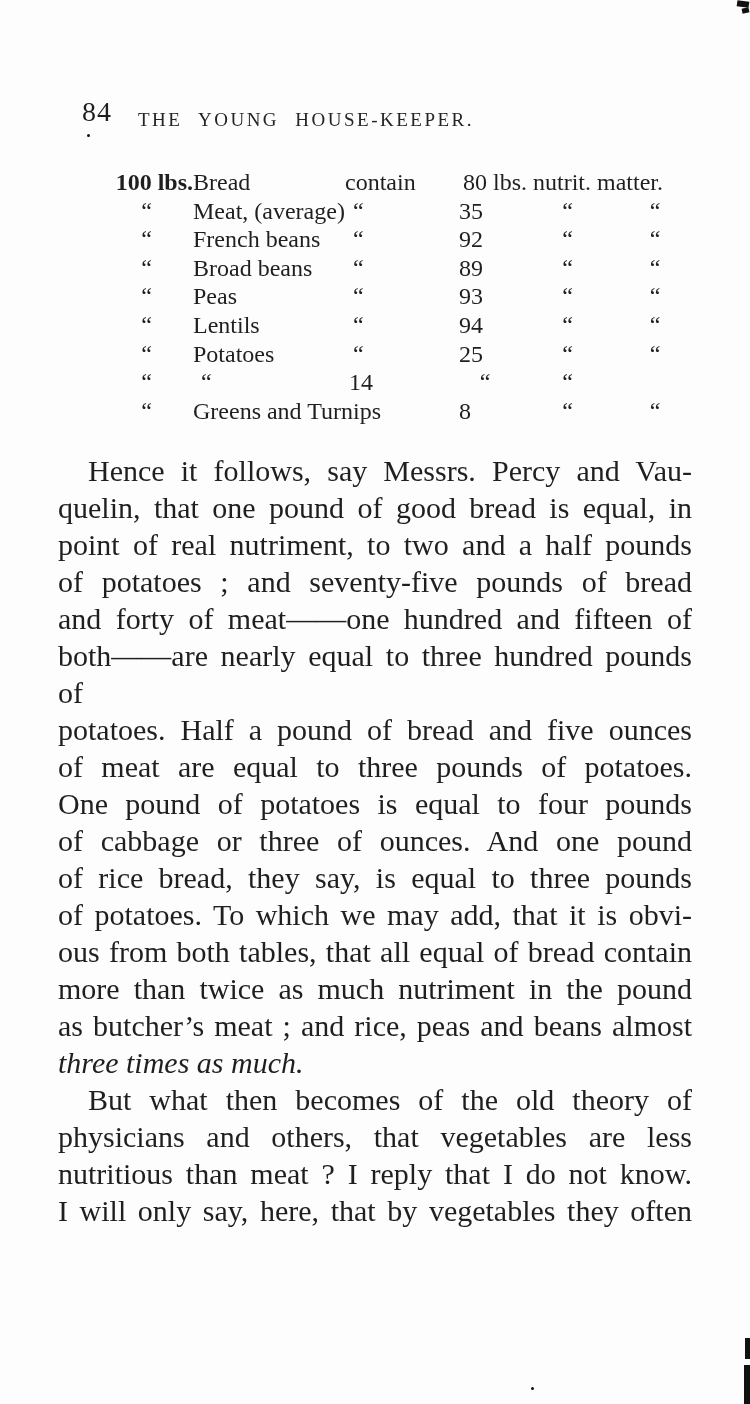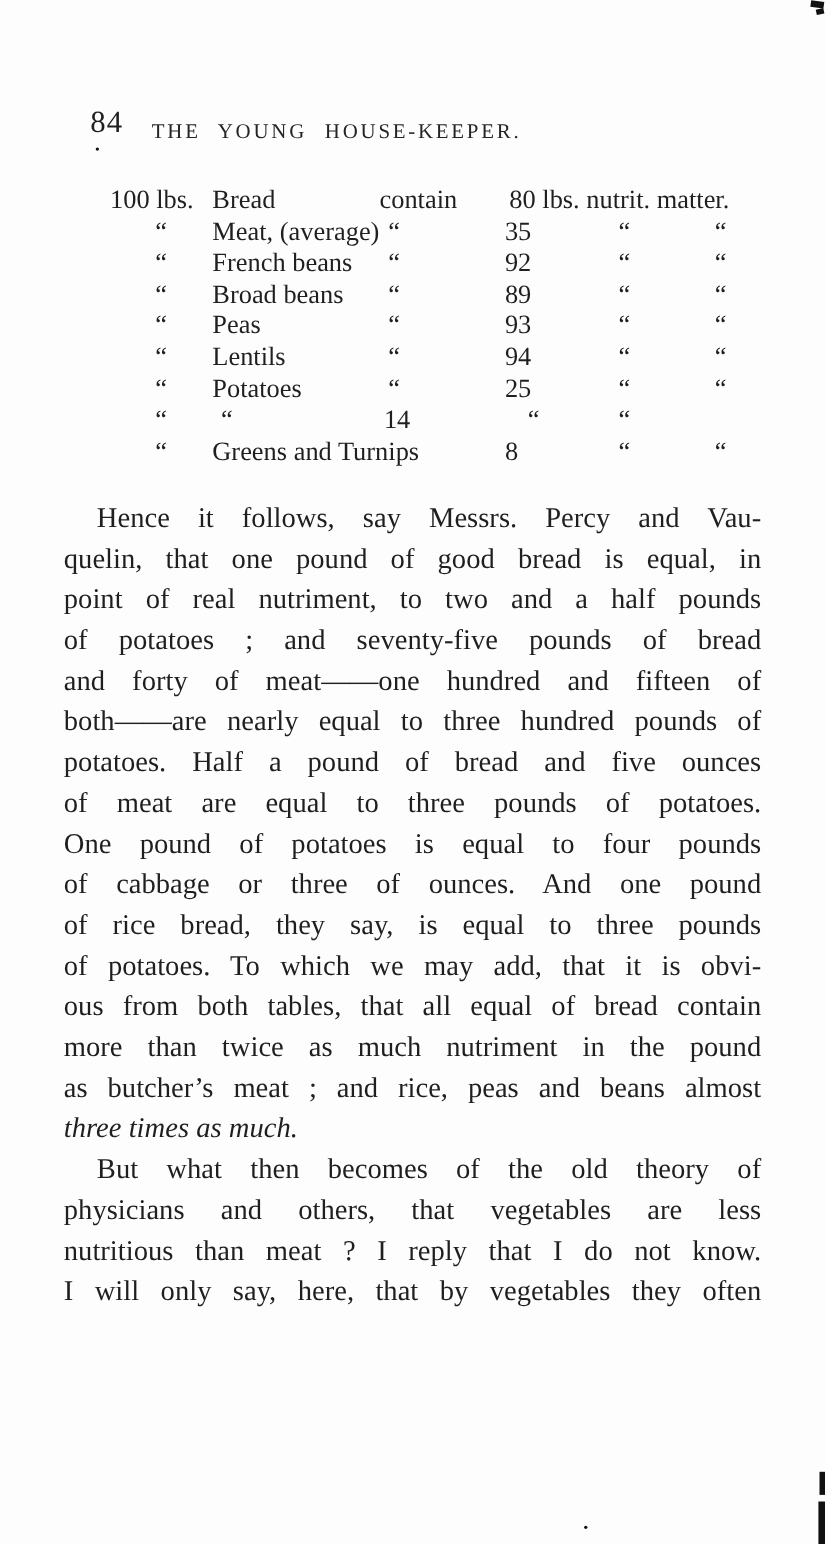--- a/index.html
+++ b/index.html
@@ -31,31 +31,31 @@
     position:absolute;top:168px;left:100px;width:610px;
     font-size:24px;
   }
   .trow{
     display:grid;
     grid-template-columns:93px 152px 110px 60px 105px 70px;
     height:28.6px;line-height:28.6px;
   }
   .trow .c{white-space:nowrap;overflow:visible;}
   .trow .qty{text-align:center;}
-  .trow.head .qty{text-align:left;}
+  .trow.head .qty{text-align:right;font-weight:bold;}
   .trow .contain{padding-left:8px;}
   .trow.head .contain{padding-left:0;}
   .trow .value{padding-left:4px;}
   .trow.head .value{padding-left:8px;}
   .trow .d1,.trow .d2{text-align:center;}
 
   
   .body-text{
     position:absolute;top:452px;left:58px;width:634px;
-    font-size:26px;line-height:37px;
+    font-size:30px;line-height:37px;
   }
   .bline{
     text-align:justify;
     text-align-last:justify;
   }
   .bline.indent{padding-left:30px;}
   .bline.last{text-align-last:left;font-style:italic;}
 
   
   .artifact{position:absolute;background:#111;}

